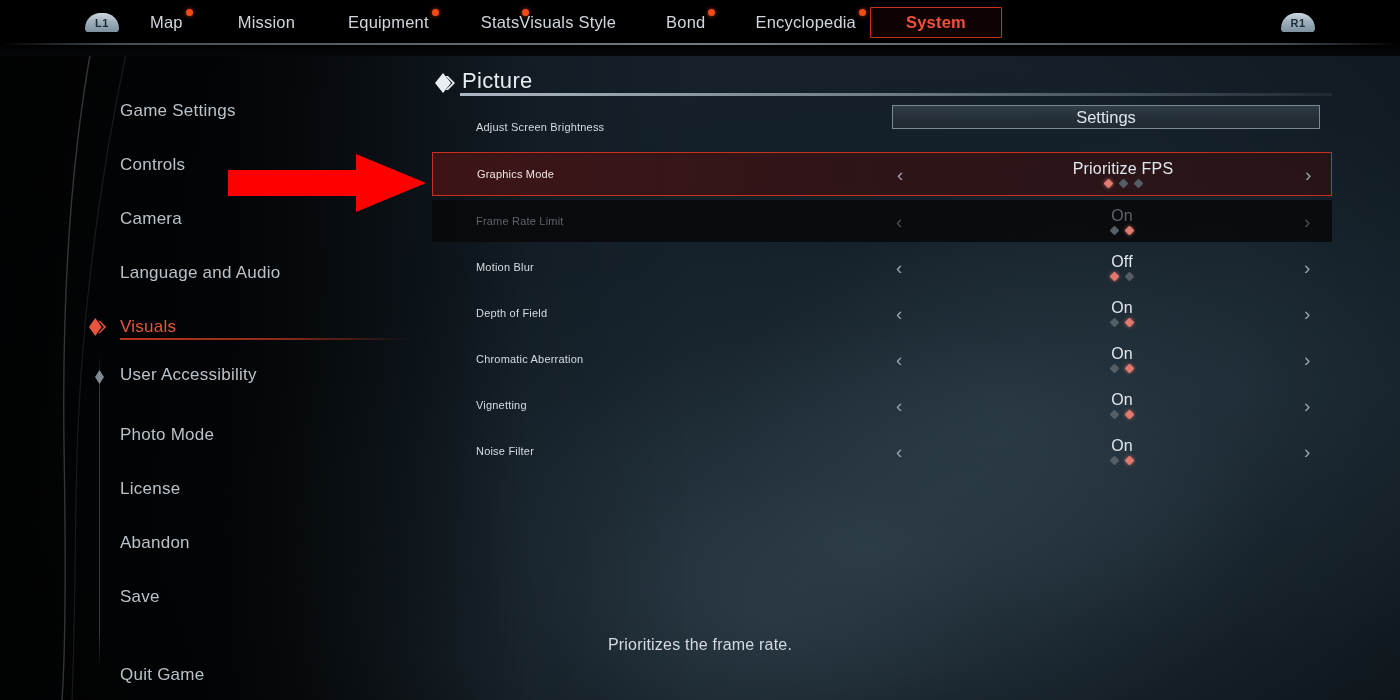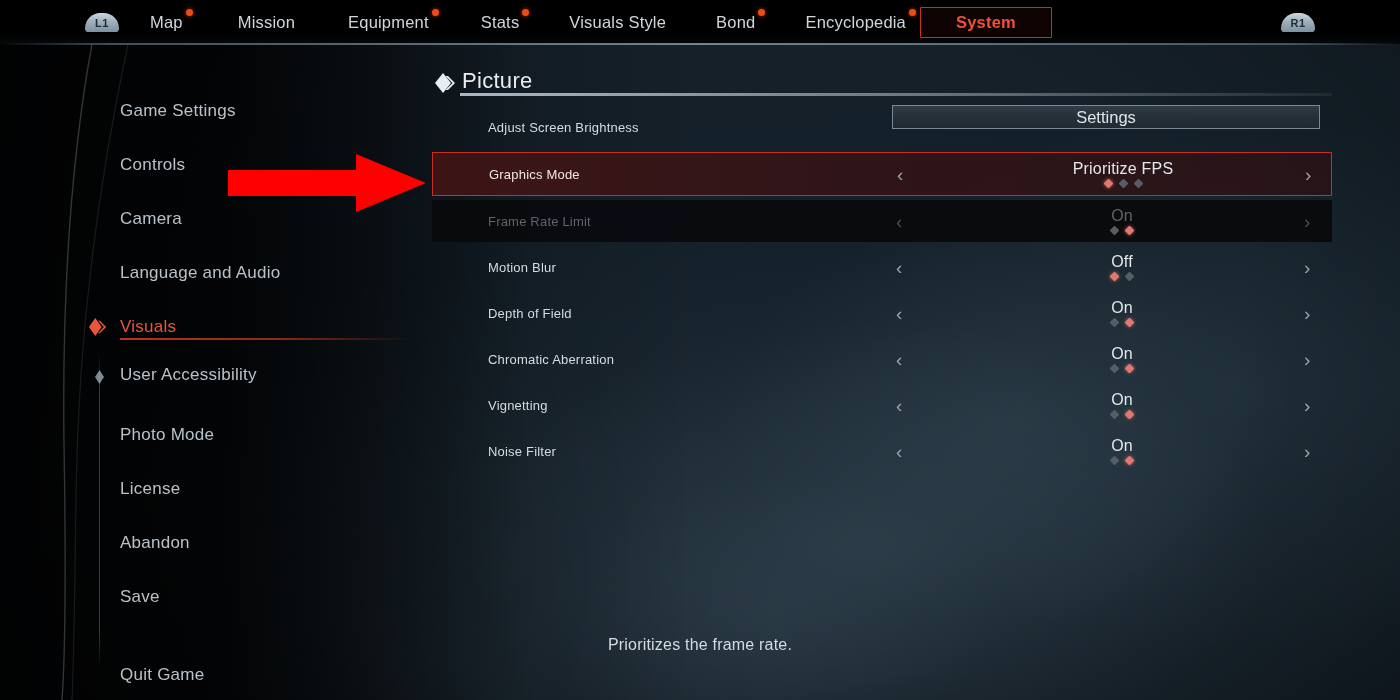--- a/index.html
+++ b/index.html
@@ -29,21 +29,21 @@
   
   #vignette{
     position:absolute; inset:0; pointer-events:none;
     background:
       linear-gradient(to right, rgba(0,0,0,0.93) 0%, rgba(0,0,0,0.88) 16%, rgba(0,0,0,0.55) 27%, rgba(0,0,0,0.12) 38%, rgba(0,0,0,0) 50%),
       radial-gradient(ellipse 1200px 760px at 50% 50%, rgba(0,0,0,0) 45%, rgba(0,0,0,0.45) 100%);
   }
 
   
   #topbar{
-    position:absolute; left:0; top:0; width:1400px; height:44px;
+    position:absolute; left:0; top:0; width:1400px; height:56px;
     background:linear-gradient(to bottom,#000 0%,#000 78%,#05080b 100%);
     z-index:30;
   }
   #topbar-sep{
     position:absolute; left:0; top:43px; width:1400px; height:2px;
     background:linear-gradient(to right, rgba(90,105,118,0) 0%, rgba(120,138,152,0.55) 8%, rgba(150,168,182,0.75) 50%, rgba(120,138,152,0.55) 92%, rgba(90,105,118,0) 100%);
     z-index:31;
   }
   .shoulder{
     position:absolute; top:13px; width:34px; height:19px;
@@ -122,21 +122,21 @@
     position:absolute; left:28px; top:33px; width:872px; height:3px;
     background:linear-gradient(to right, rgba(200,212,222,0.85) 0%, rgba(170,184,196,0.55) 55%, rgba(120,134,146,0.12) 100%);
   }
 
   
   .row{
     position:relative; height:42px; display:flex; align-items:center;
     margin-top:4px;
   }
   .row-label{
-    position:absolute; left:56px; font-size:13px; color:#d5dbe1; letter-spacing:0.2px;
+    position:absolute; left:44px; font-size:11px; color:#d5dbe1; letter-spacing:0.2px;
   }
   .row.disabled{ background:linear-gradient(to right, rgba(8,9,11,0.92) 0%, rgba(8,9,11,0.92) 100%); }
   .row.disabled .row-label{ color:#5d646b; }
   .row.disabled .row-value{ color:#5d646b; }
   .row.disabled .chev{ color:#4a5057; }
 
   .row.highlight{
     background:linear-gradient(to right, rgba(74,20,20,0.78) 0%, rgba(58,16,17,0.72) 45%, rgba(48,14,16,0.65) 100%);
     border:1.5px solid #c8301e;
     height:44px;
@@ -189,21 +189,21 @@
   <path d="M128 0 C 96 150, 78 300, 76 450 C 75 540, 74 610, 72 656" fill="none" stroke="rgba(140,152,164,0.16)" stroke-width="1.2"></path>
 </svg>
 
 <div id="topbar">
   <div class="shoulder" id="l1">L1</div>
   <div class="shoulder" id="r1">R1</div>
   <div id="nav">
       <div class="nav-item" style="margin-right: 55px;"><span>Map</span><span class="nav-dot"></span></div>
       <div class="nav-item" style="margin-right: 53px;"><span>Mission</span></div>
       <div class="nav-item" style="margin-right: 52px;"><span>Equipment</span><span class="nav-dot"></span></div>
-      <div class="nav-item" style="margin-right: 50px;"><span>Stats</span><span class="nav-dot"></span></div>
+      <div class="nav-item" style=""><span>Stats</span><span class="nav-dot"></span></div>
       <div class="nav-item" style="margin-right: 50px;"><span>Visuals Style</span></div>
       <div class="nav-item" style="margin-right: 50px;"><span>Bond</span><span class="nav-dot"></span></div>
       <div class="nav-item" style="margin-right: 14px;"><span>Encyclopedia</span><span class="nav-dot"></span></div>
       <div class="nav-item selected"><span>System</span></div>
     </div>
 </div>
 <div id="topbar-sep"></div>
 
 <div id="sidebar">
     <div class="menu-item" style="top: 36px;">

